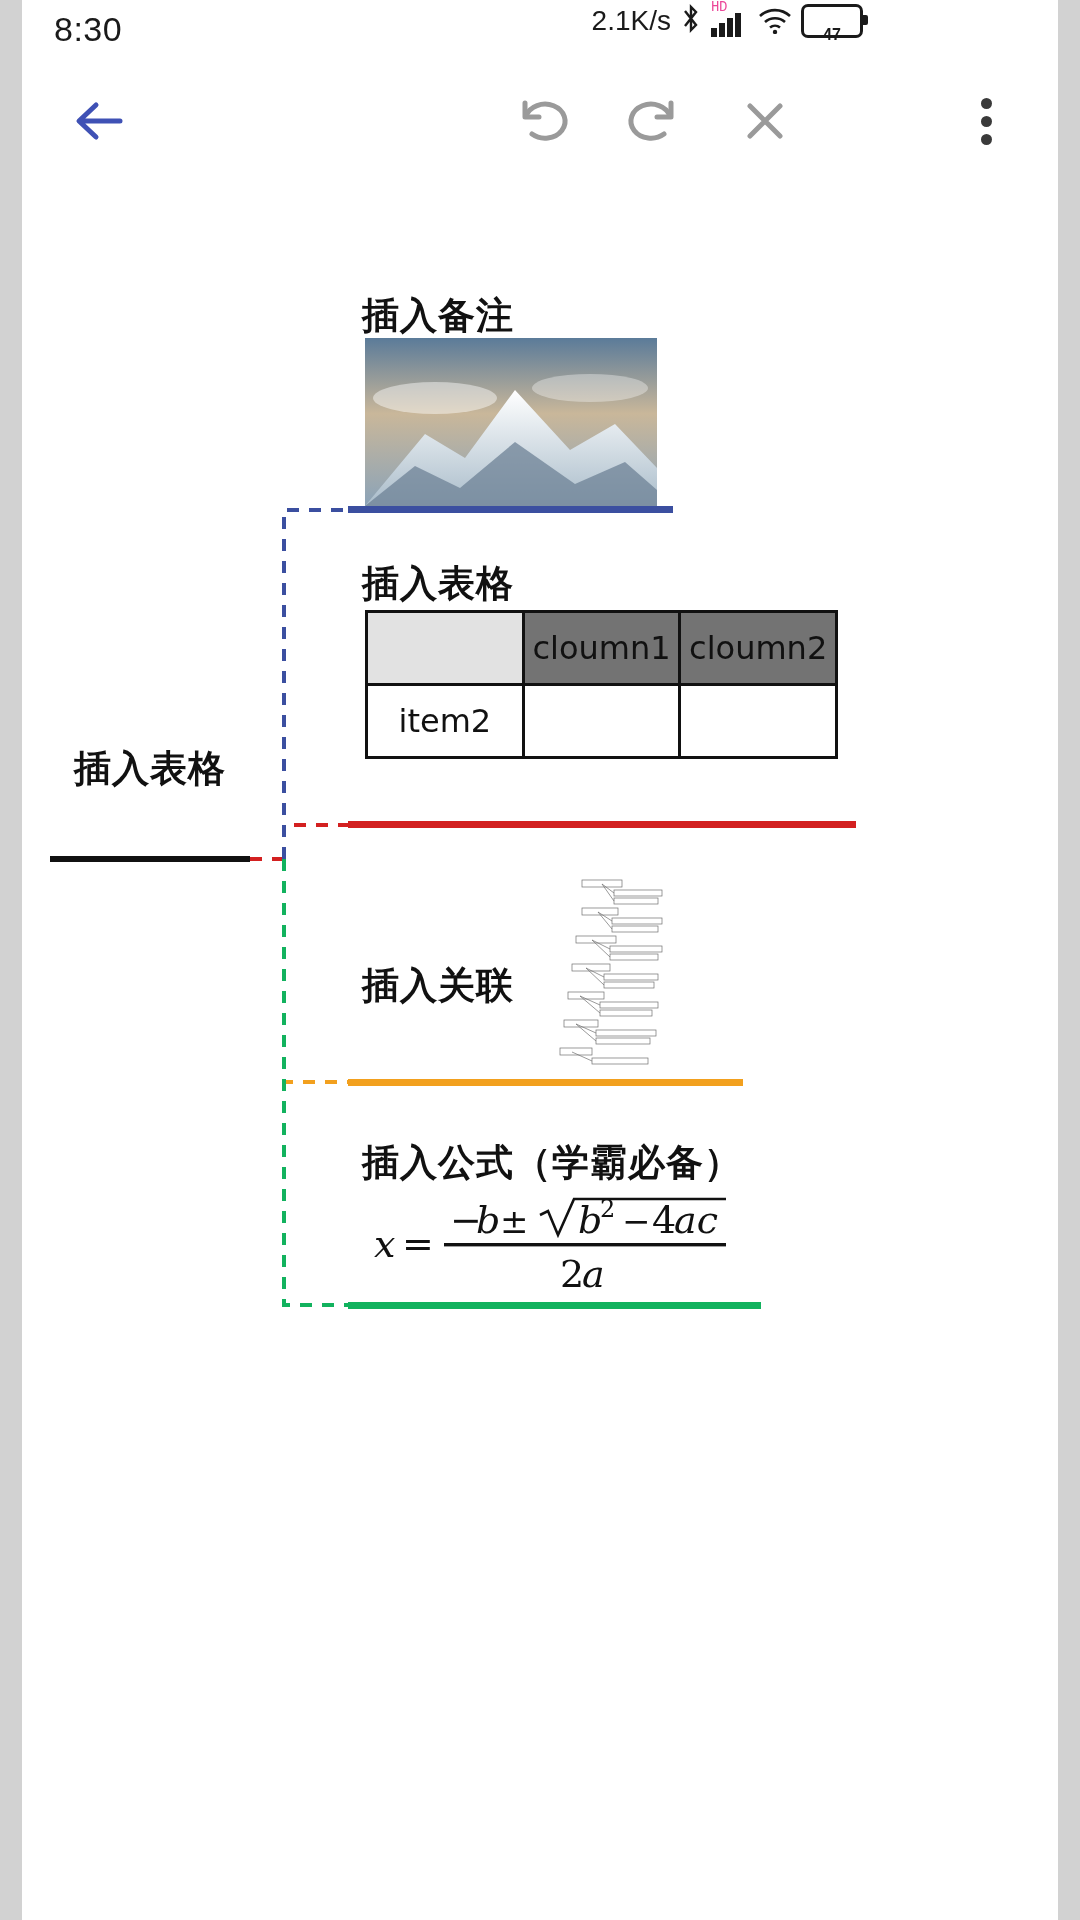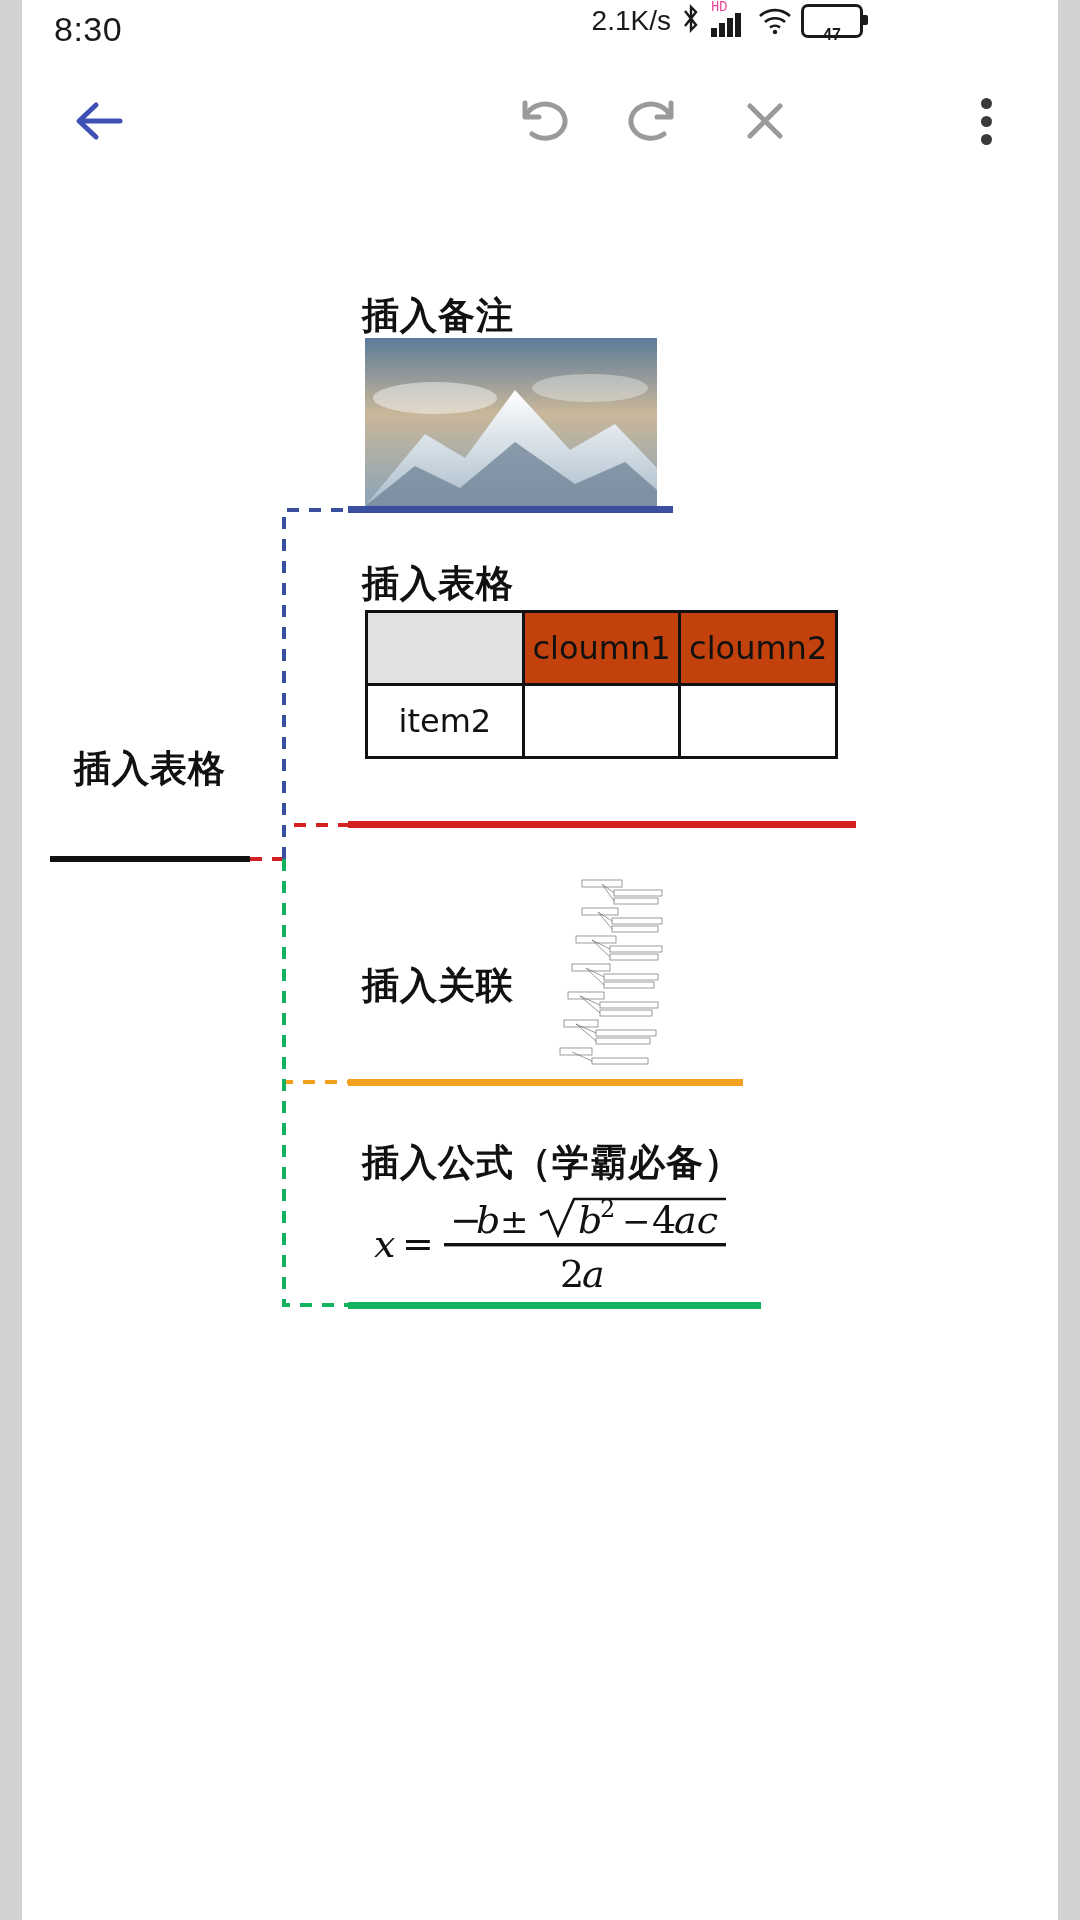--- a/index.html
+++ b/index.html
@@ -236,21 +236,21 @@
     table-layout: fixed;
   }
   .mini-table td {
     border: 3px solid #111;
     height: 68px;
     text-align: center;
     font-size: 32px;
     color: #111;
     font-family: "DejaVu Sans", sans-serif;
   }
-  .mini-table tr:first-child td { background: #c2410c; }
+  .mini-table tr:first-child td { background: #737373; }
   .mini-table tr:first-child td:first-child { background: #e2e2e2; }
   .b2-underline {
     position: absolute;
     left: 326px;
     top: 645px;
     width: 508px;
     height: 7px;
     background: #d32020;
   }
 

